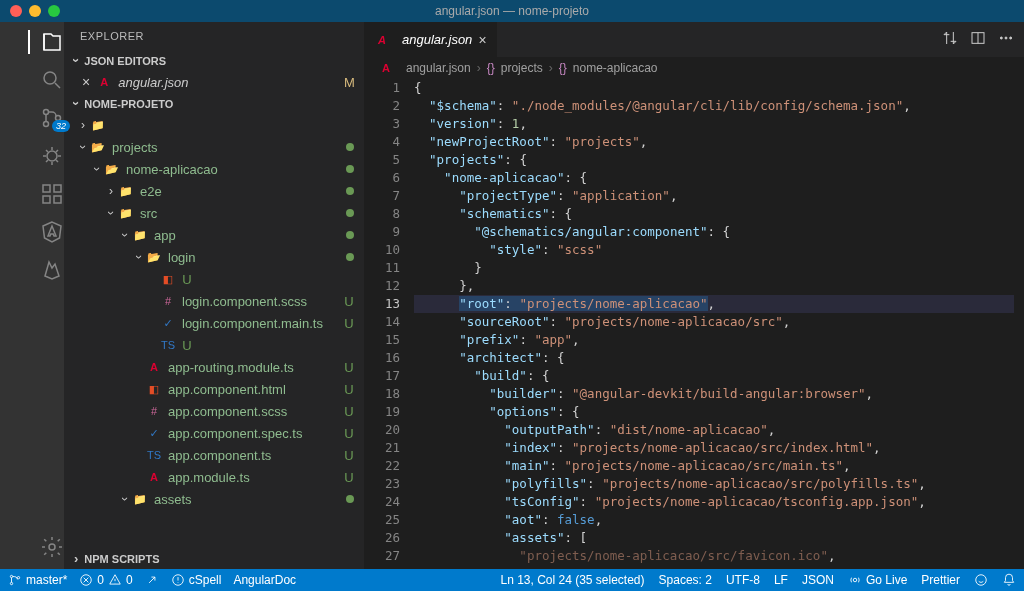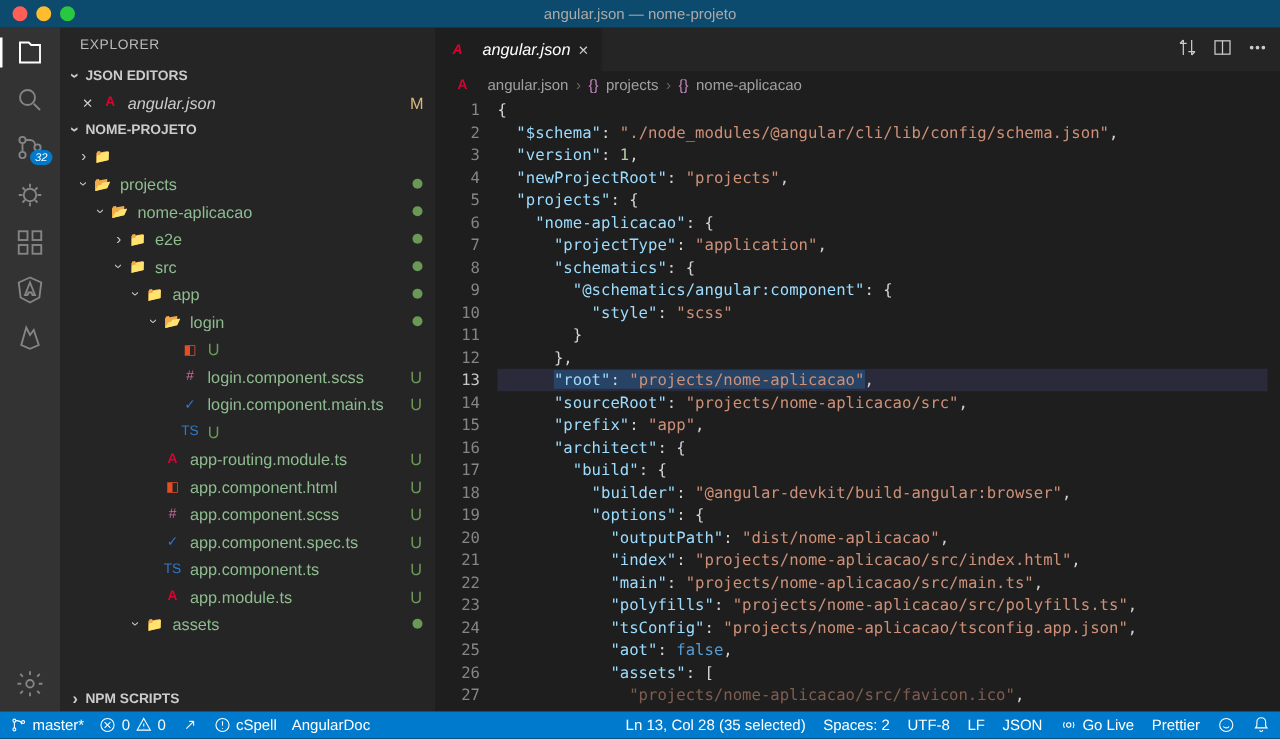--- a/index.html
+++ b/index.html
@@ -3,21 +3,21 @@
 <meta charset="utf-8">
 <style>
 * { margin: 0; padding: 0; box-sizing: border-box; }
 body { font-family: -apple-system, "Segoe UI", sans-serif; background: #1e1e1e; color: #ccc; width: 1024px; height: 591px; overflow: hidden; font-size: 13px; }
 .titlebar { height: 22px; background: #0c4a6e; display: flex; align-items: center; position: relative; }
 .traffic { display: flex; gap: 7px; padding-left: 10px; }
 .dot { width: 12px; height: 12px; border-radius: 50%; }
 .red { background:#ff5f57; } .yellow{background:#febc2e;} .green{background:#28c840;}
 .titlebar-title { position:absolute; left:50%; transform:translateX(-50%); color:#aaa; font-size:12px; }
 .main { display:flex; height: calc(100% - 22px - 22px); }
-.activitybar { width: 48px; background:#333; display:flex; flex-direction:column; align-items:center; padding-top:8px; gap:14px;font-style:italic; }
+.activitybar { width: 64px; background:#333; display:flex; flex-direction:column; align-items:flex-end; padding-top:8px; gap:14px;font-style:italic; }
 .activitybar .ab-icon { width:24px; height:24px; color:#858585; display:flex; align-items:center; justify-content:center; cursor:pointer; position:relative; }
 .activitybar .ab-icon.active { color:#fff; }
 .activitybar .ab-icon.active::before { content:""; position:absolute; left:-12px; width:2px; height:24px; background:#fff; }
 .activitybar .bottom { margin-top:auto; margin-bottom:10px; }
 .badge { position:absolute; bottom:-2px; right:-6px; background:#007acc; color:#fff; border-radius:8px; font-size:9px; padding:1px 4px; }
 .sidebar { width:300px; background:#252526; display:flex; flex-direction:column; }
 .sidebar-header { padding:8px 16px; font-size:11px; color:#bbb; letter-spacing:0.5px; }
 .section-header { padding:3px 8px; font-size:11px; font-weight:600; color:#ccc; display:flex; align-items:center; gap:4px; cursor:pointer; }
 .section-header::before { content:"›"; display:inline-block; transform:rotate(90deg); font-size:13px; margin:0 2px; }
 .section-header.collapsed::before { transform:none; }
@@ -381,21 +381,21 @@
       <svg viewBox="0 0 24 24" style="width:14px;height:14px">
         <circle cx="12" cy="12" r="9"></circle>
         <path d="M12 7v6M12 16v1"></path>
       </svg>
       <span>cSpell</span>
     </div>
   <div class="sb-item">
       <span>AngularDoc</span>
     </div>
   <div class="sb-right">
-    <div class="sb-item">Ln 13, Col 28 (35 selected)</div>
+    <div class="sb-item">Ln 13, Col 24 (35 selected)</div>
     <div class="sb-item">Spaces: 2</div>
     <div class="sb-item">UTF-8</div>
     <div class="sb-item">LF</div>
     <div class="sb-item">JSON</div>
     <div class="sb-item">
         <svg viewBox="0 0 24 24" style="width:14px;height:14px">
           <circle cx="12" cy="12" r="3"></circle>
           <path d="M6 8a8 8 0 0 0 0 8M18 8a8 8 0 0 1 0 8"></path>
         </svg>
         <span>Go Live</span>

